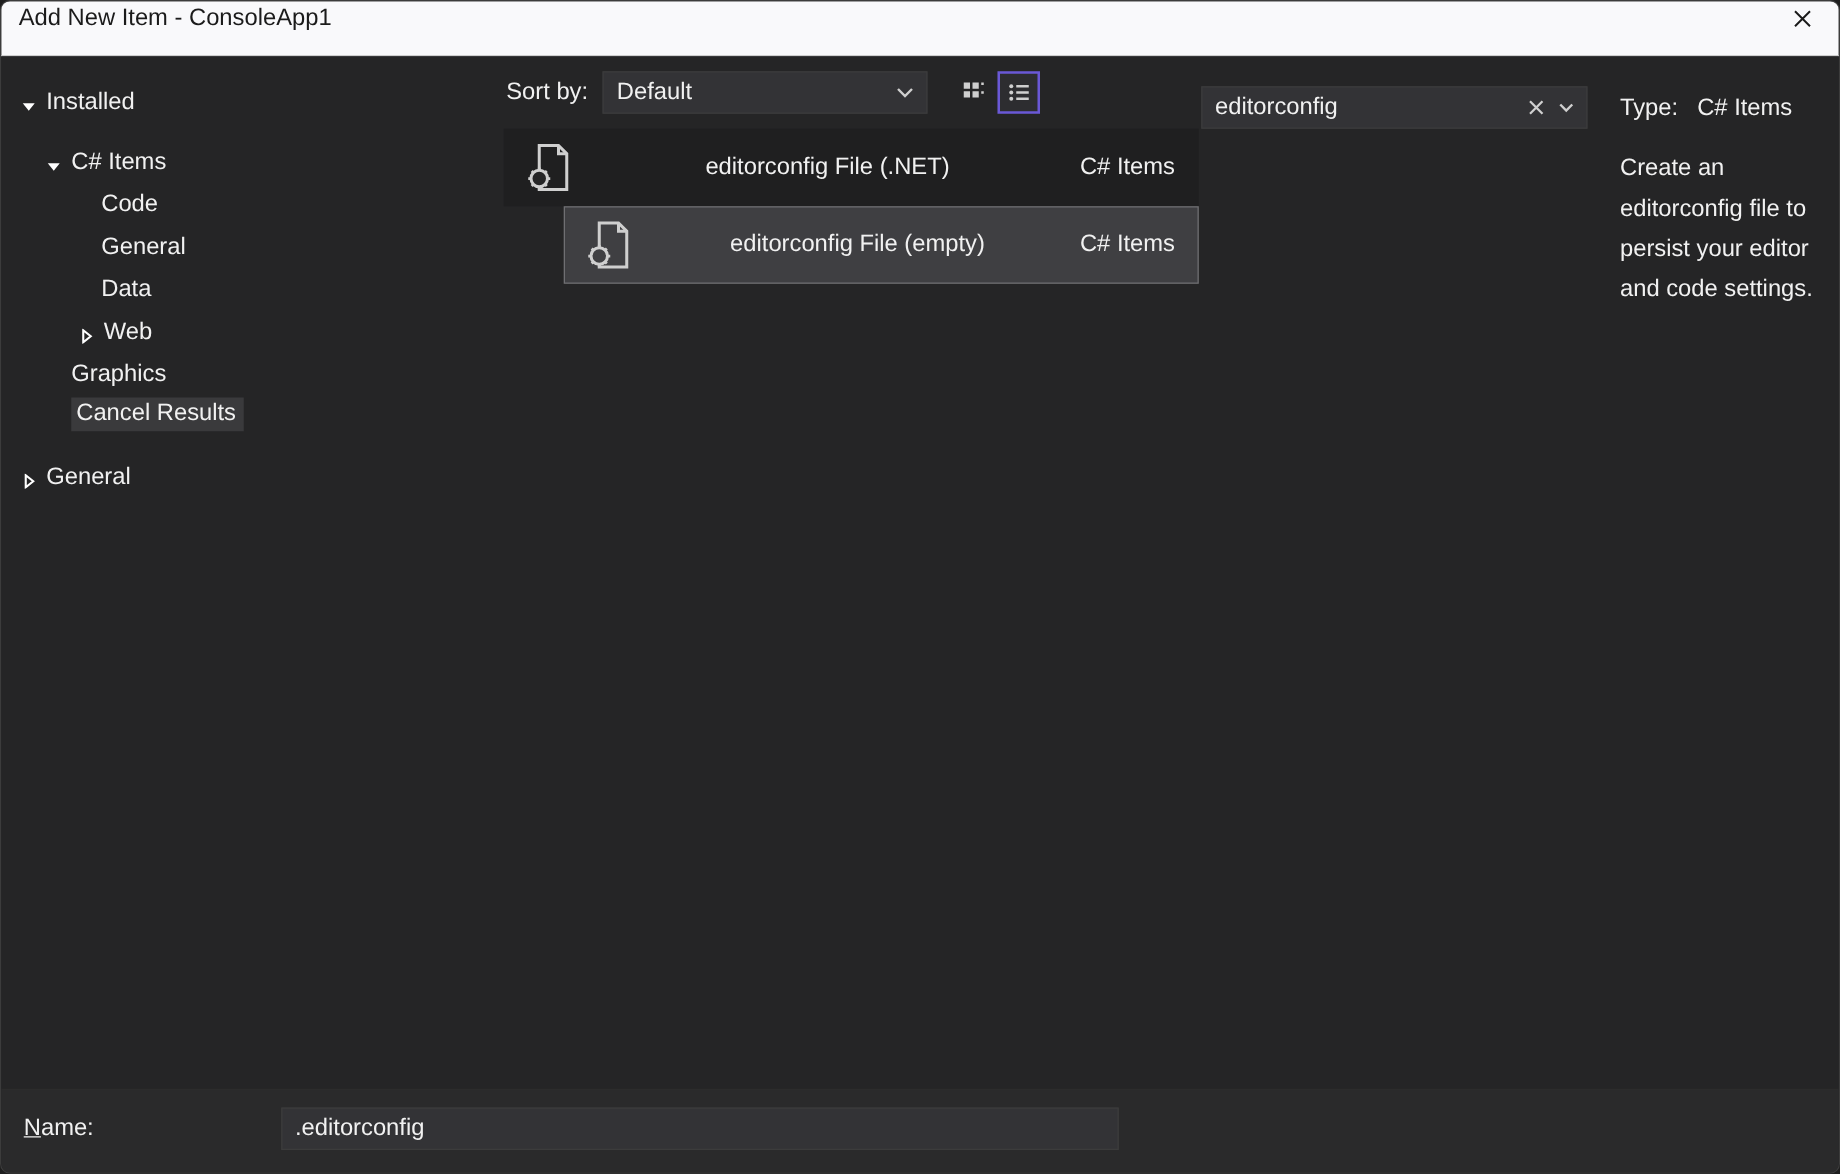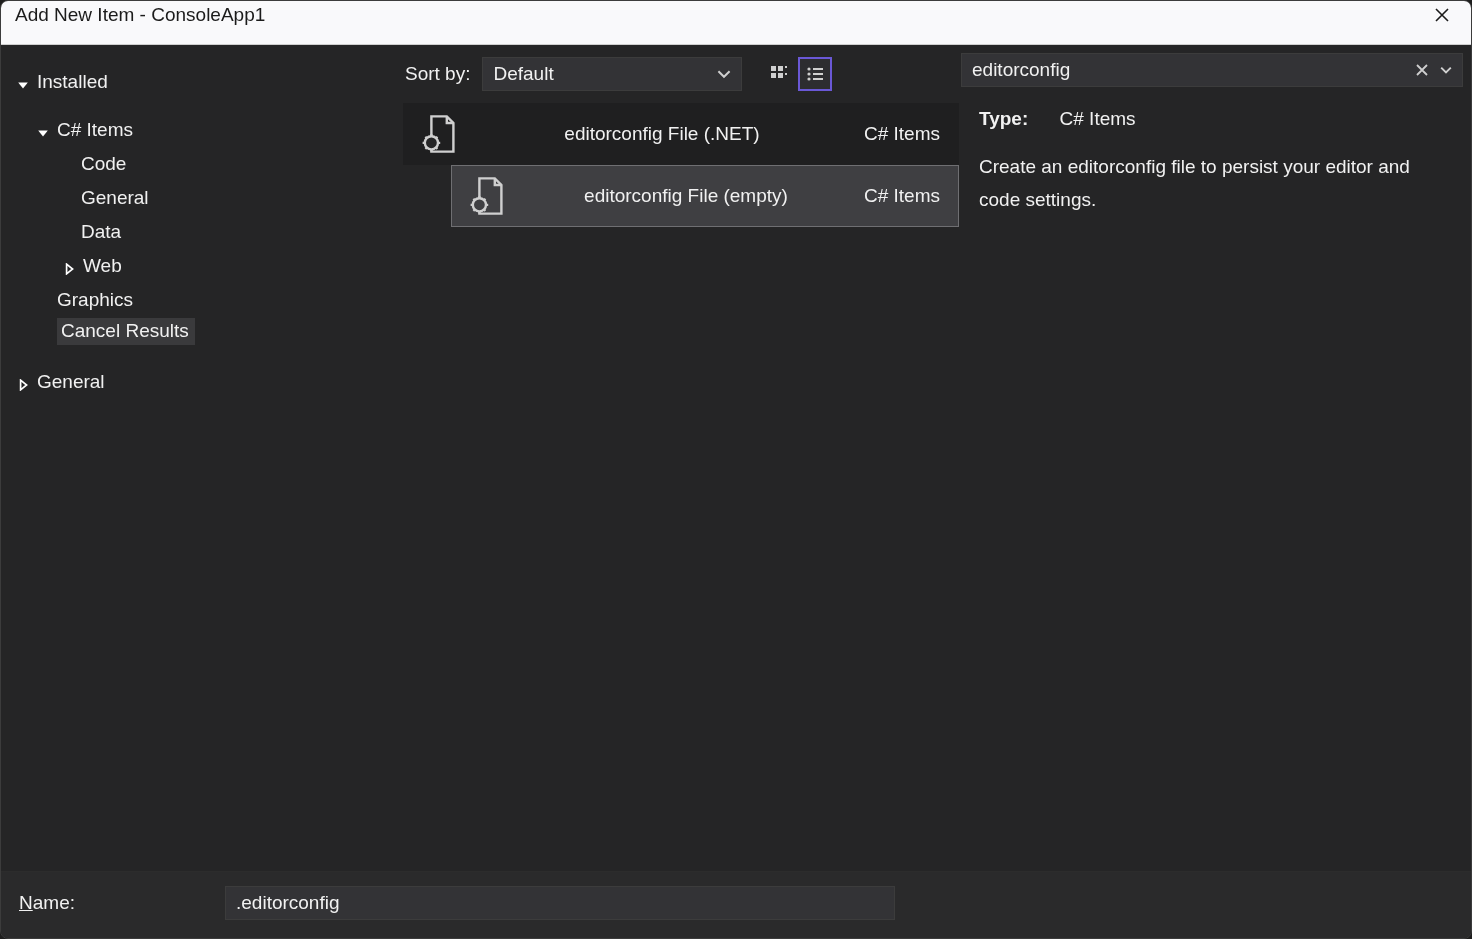--- a/index.html
+++ b/index.html
@@ -130,22 +130,22 @@
   }
   .template-row .tpl-icon {
     width: 44px; height: 44px;
     display:flex; align-items:center; justify-content:center;
   }
   .template-row .tpl-name { flex: 1; font-size: 19px; }
   .template-row .tpl-cat { font-size: 19px; color: #f1f1f1; }
   
   .right {
     display: flex;
-    flex-direction: column;
-    padding-top: 8px;
+    flex-direction: row;
+    padding-top: 24px;
   }
   .search-row {
     display: flex; align-items: center;
     height: 34px;
     margin: 0 8px 14px 0;
     background: #333336;
     border: 1px solid #3c3c3c;
     padding: 0 4px 0 10px;
   }
   .search-input {
@@ -161,21 +161,21 @@
     width: 24px; height: 28px;
     display:flex; align-items:center; justify-content:center;
     cursor:pointer;
   }
   .detail {
     padding: 2px 18px 0 18px;
     font-size: 19px;
     line-height: 1.7;
   }
   .detail .type-line { margin-bottom: 16px; }
-  .detail .type-label { font-weight: 700; margin-right: 26px; }
+  .detail .type-label { font-weight: 400; margin-right: 10px; }
   .detail .desc { color: #f1f1f1; }
   
   .bottom {
     border-top: 1px solid #2c2c2c;
     background: #2a2a2b;
     padding: 14px 18px 18px 18px;
     display: flex;
     flex-direction: column;
     gap: 20px;
   }

